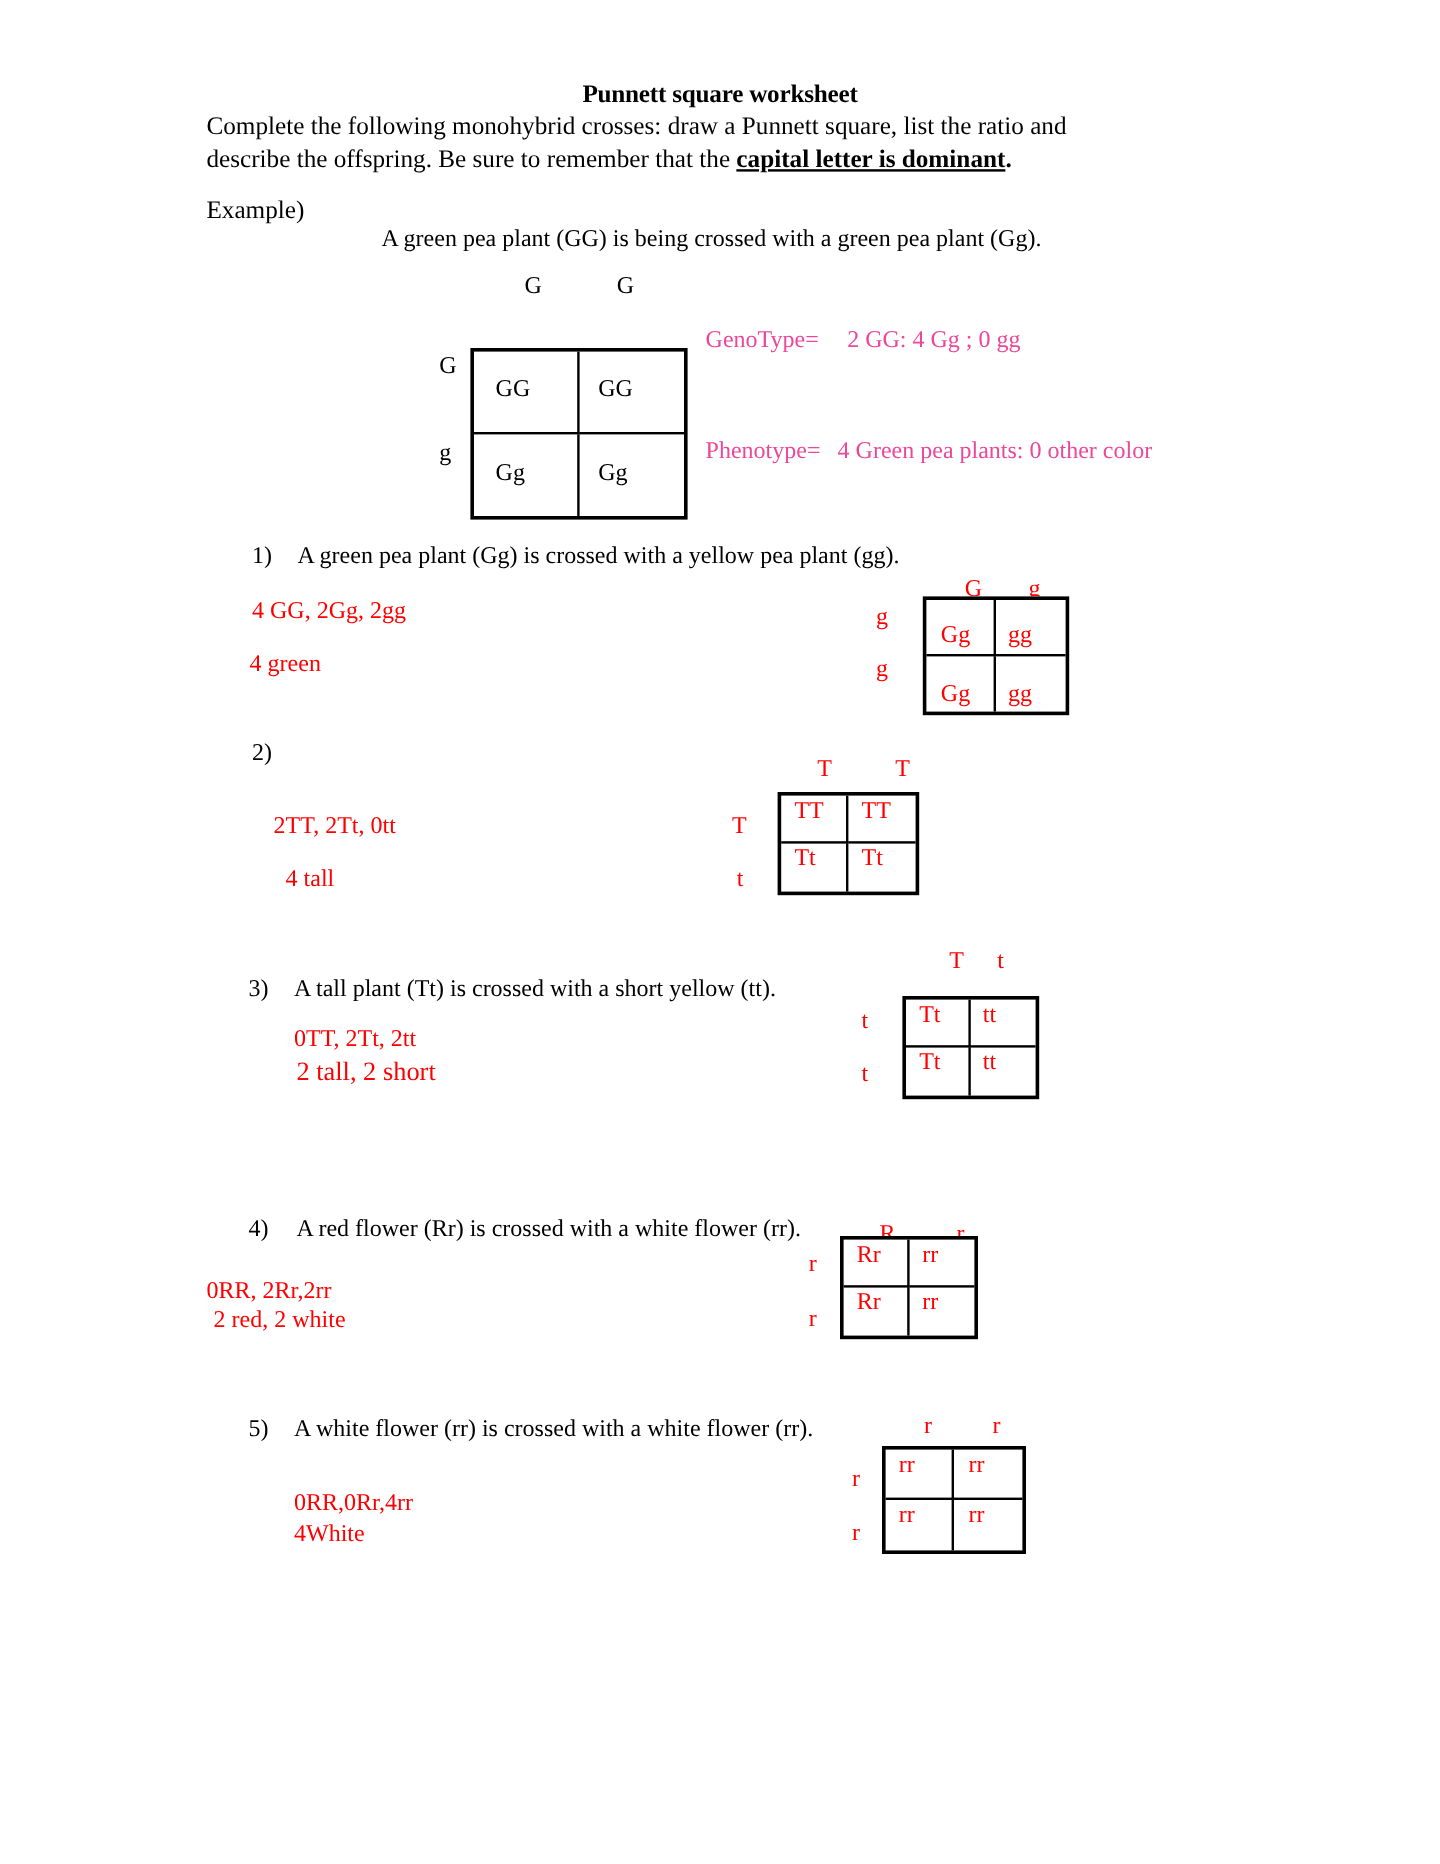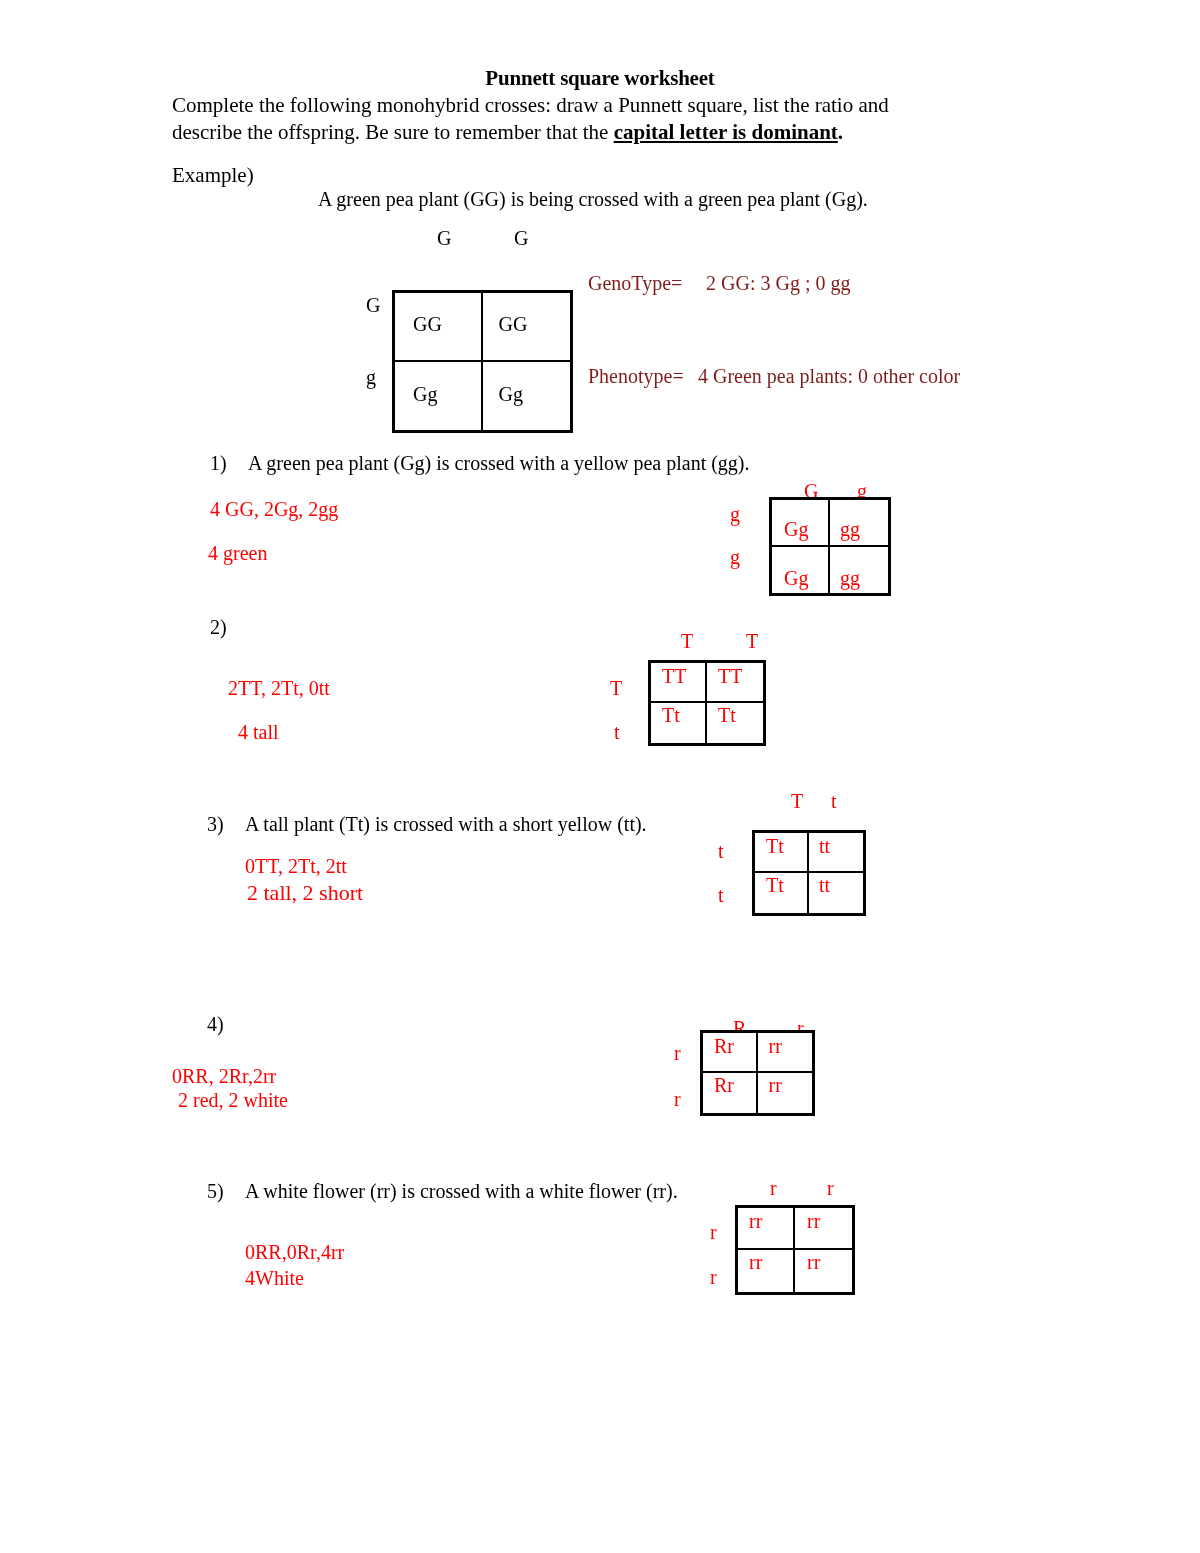--- a/index.html
+++ b/index.html
@@ -95,21 +95,21 @@
   
   .qnum { font-size: 20px; }
   .qtext { font-size: 20px; }
   .answer {
     color: #ff0000;
     font-size: 20px;
     white-space: pre;
   }
   .answer.big { font-size: 22px; }
 
-  .geno, .pheno { font-size: 20px; color: #7f1d1d; }
+  .geno, .pheno { font-size: 20px; color: #ec4899; }
 </style>
 </head>
 <body>
 
 <div class="page">
 
   <div class="abs doc-title">Punnett square worksheet</div>
 
   <div class="abs intro"><span>Complete the following monohybrid crosses: draw a Punnett square, list the ratio and describe the offspring.  Be sure to remember that the </span><b><u>capital letter is dominant</u></b><b>.</b></div>
 
@@ -130,21 +130,21 @@
       </div>
     <div class="cell">
         <span>Gg</span>
       </div>
     <div class="cell">
         <span>Gg</span>
       </div>
   </div>
 
   <div class="abs geno" style="left:588px; top:272px;">GenoType=</div>
-  <div class="abs geno" style="left:706px; top:272px;">2 GG: 3 Gg ; 0 gg</div>
+  <div class="abs geno" style="left:706px; top:272px;">2 GG: 4 Gg ; 0 gg</div>
   <div class="abs pheno" style="left:588px; top:365px;">Phenotype=</div>
   <div class="abs pheno" style="left:698px; top:365px;">4 Green pea plants: 0 other color</div>
 
   <div class="abs qnum" style="left:210px; top:452px;">1)</div>
   <div class="abs qtext" style="left:248px; top:452px;">A green pea plant (Gg) is crossed with a yellow pea plant (gg).</div>
   <div class="abs answer" style="left:210px; top:498px;">4 GG, 2Gg, 2gg</div>
   <div class="abs answer" style="left:208px; top:542px;">4 green</div>
 
   <div class="abs lbl red" style="left:804px; top:480px;">G</div>
   <div class="abs lbl red" style="left:857px; top:480px;">g</div>
@@ -209,20 +209,21 @@
       </div>
     <div class="cell">
         <span style="left:11px; top:1px;">Tt</span>
       </div>
     <div class="cell">
         <span style="left:10px; top:1px;">tt</span>
       </div>
   </div>
 
   <div class="abs qnum" style="left:207px; top:1013px;">4)</div>
+  <div class="abs qtext" style="left:247px; top:1013px;">A red flower (Rr) is crossed with a white flower (rr).</div>
   <div class="abs answer" style="left:172px; top:1065px;">0RR, 2Rr,2rr</div>
   <div class="abs answer" style="left:178px; top:1089px;">2 red, 2 white</div>
 
   <div class="abs lbl red" style="left:733px; top:1017px;">R</div>
   <div class="abs lbl red" style="left:797px; top:1017px;">r</div>
   <div class="abs lbl red" style="left:674px; top:1042px;">r</div>
   <div class="abs lbl red" style="left:674px; top:1088px;">r</div>
 
   <div class="square sq-red" style="left:700px; top:1030px; width:115px; height:86px;">
     <div class="cell">

